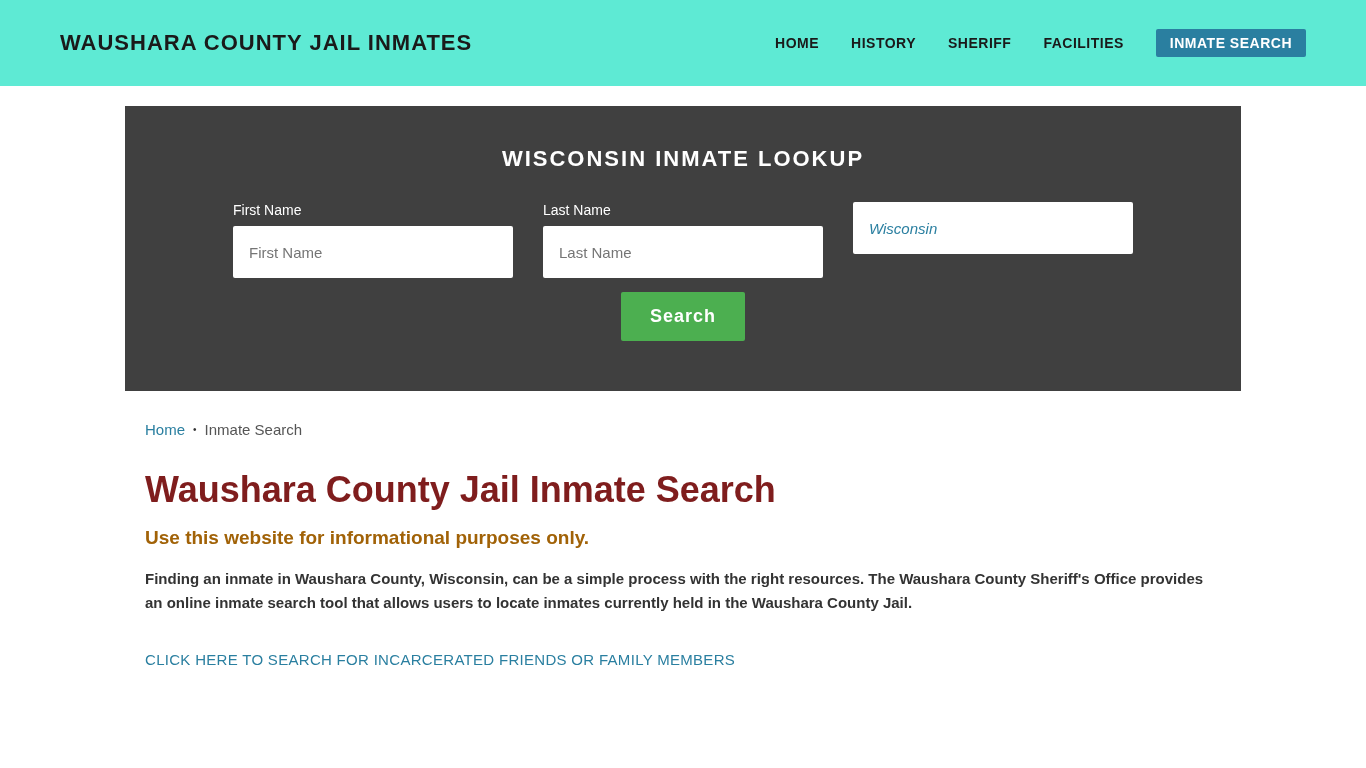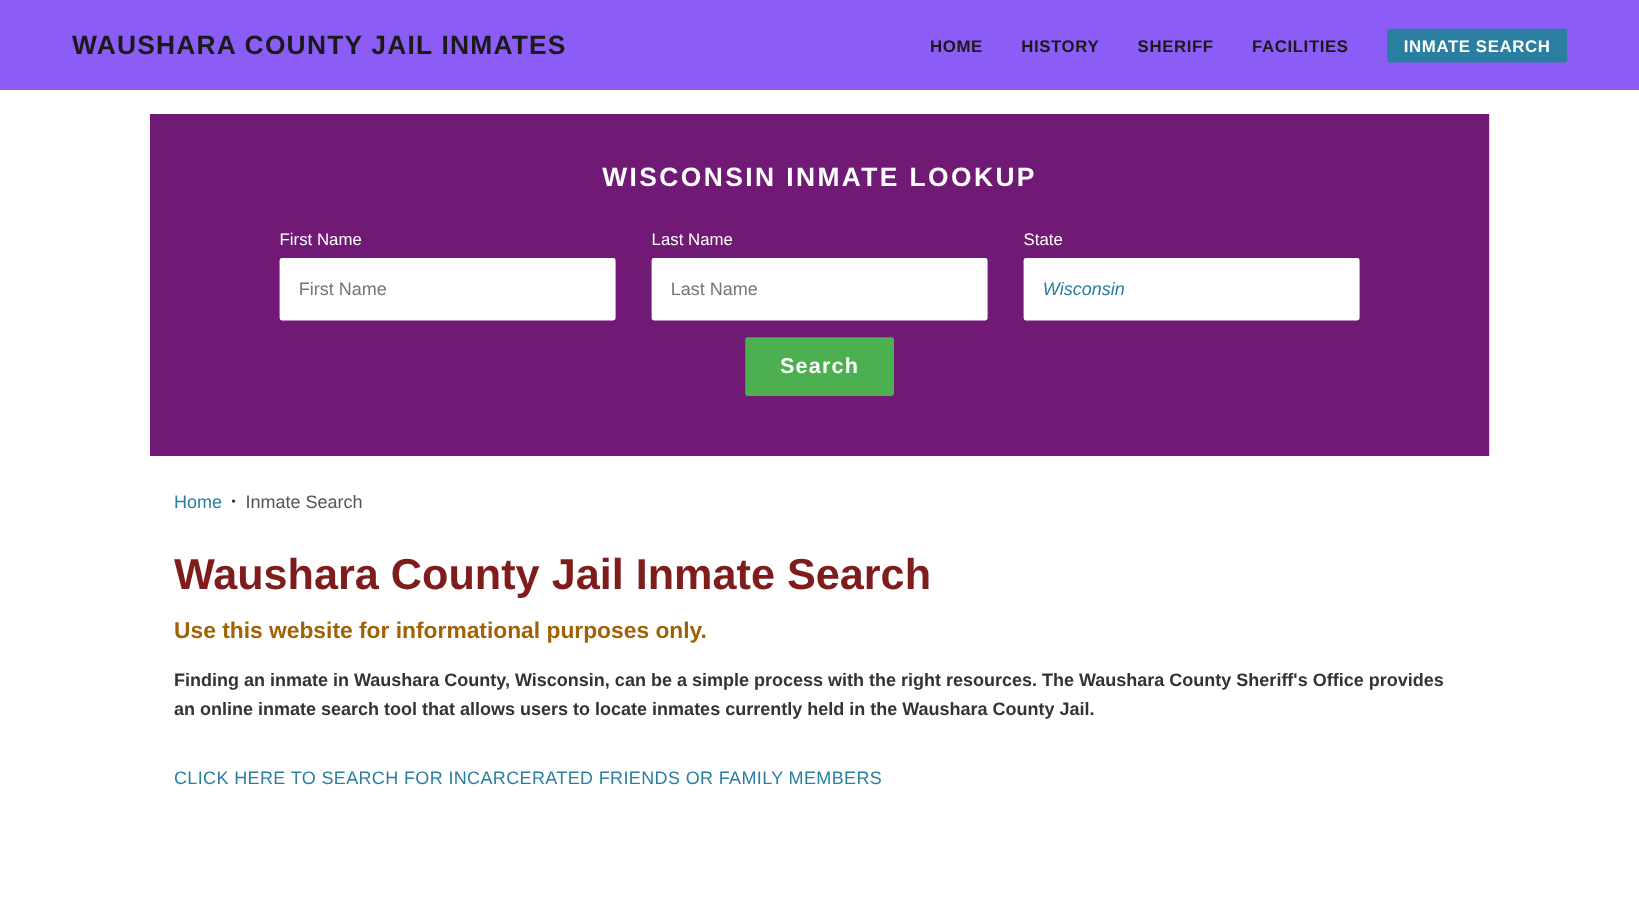--- a/index.html
+++ b/index.html
@@ -11,23 +11,23 @@
     body {
       font-family: 'Arial', sans-serif;
       background: #ffffff;
       color: #333;
       width: 1366px;
       min-height: 768px;
     }
 
     
     .header {
-      background: #8b5cf6;
+      background: #5eead4;
       padding: 0 60px;
-      height: 75px;
+      height: 86px;
       display: flex;
       align-items: center;
       justify-content: space-between;
     }
 
     .site-title {
       font-size: 22px;
       font-weight: 900;
       color: #1a1a1a;
       letter-spacing: 1px;
@@ -52,21 +52,21 @@
 
     .nav-item.active {
       background: #2a7fa0;
       color: #fff;
       padding: 6px 14px;
       border-radius: 2px;
     }
 
     
     .search-panel {
-      background: #701a75;
+      background: #404040;
       margin: 0 125px;
       padding: 40px 60px 50px;
       margin-top: 20px;
     }
 
     .search-panel-title {
       text-align: center;
       color: #ffffff;
       font-size: 22px;
       font-weight: 700;
@@ -211,21 +211,20 @@
   <div class="search-fields">
     <div class="field-group">
       <label class="field-label">First Name</label>
       <input class="field-input" type="text" placeholder="First Name" style="">
     </div>
     <div class="field-group">
       <label class="field-label">Last Name</label>
       <input class="field-input" type="text" placeholder="Last Name" style="">
     </div>
     <div class="field-group">
-      <label class="field-label">State</label>
       <input class="field-input state-input" type="text" value="Wisconsin" style="">
     </div>
   </div>
   <div class="search-btn-wrapper">
     <button class="search-btn">Search</button>
   </div>
 </section>
 
 <nav class="breadcrumb">
   <a class="breadcrumb-home">Home</a>

